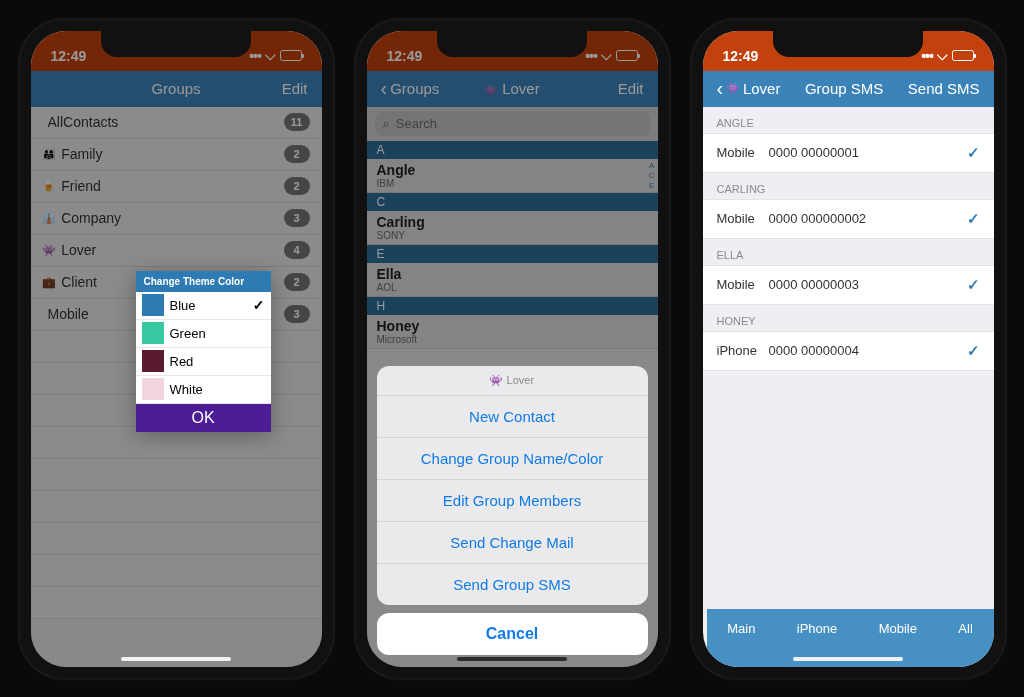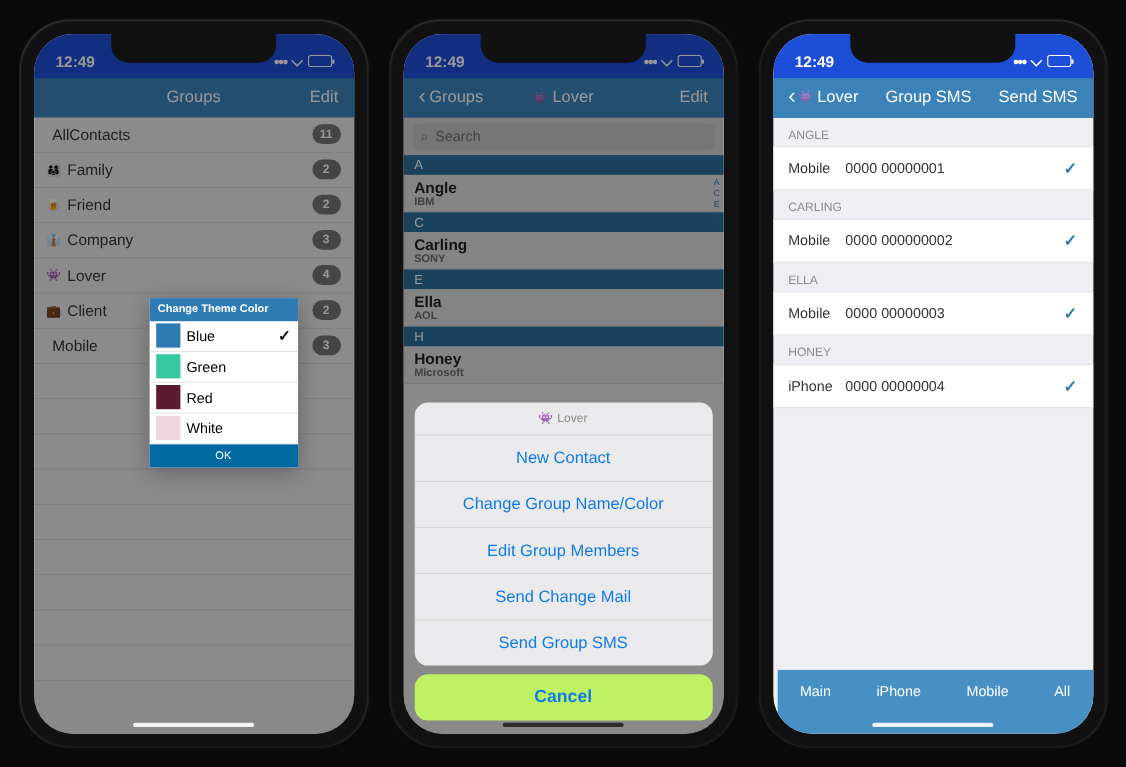--- a/index.html
+++ b/index.html
@@ -70,21 +70,21 @@
     align-items: center;
     justify-content: space-between;
     padding: 0 14px;
     color: #fff;
     font-size: 15px;
   }
   .nav-bar .title { flex:1; text-align:center; font-weight:500; }
   .nav-bar .left, .nav-bar .right { min-width: 60px; }
   .nav-bar .left { text-align: left; display:flex; align-items:center; gap:3px;}
   .nav-bar .right { text-align: right; }
-  .header-wrap { background: #1d4ed8; }
+  .header-wrap { background: #c2410c; }
   
   .list {
     background: #e8e8e8;
   }
   .row {
     height: 32px;
     border-bottom: 1px solid #d0d0d0;
     display: flex;
     align-items: center;
     padding: 0 12px;
@@ -136,24 +136,24 @@
     font-size: 13px;
     gap: 8px;
     justify-content: space-between;
   }
   .popup-row .swatch-label { display:flex; align-items:center; gap:6px; }
   .swatch {
     width: 22px; height: 22px;
     display: inline-block;
   }
   .popup-footer {
-    background: #0369a1;
+    background: #4c1d95;
     color: #fff;
     text-align: center;
-    font-size: 10px;
+    font-size: 16px;
     padding: 5px 0;
   }
   .check::after { content: "✓"; font-weight: bold; font-size:14px; }
   
   .search-bar {
     background: #d0d0d0;
     padding: 5px 8px;
   }
   .search-field {
     background: #c3c3c3;
@@ -171,21 +171,21 @@
     color: #fff;
     font-size: 12px;
     padding: 2px 10px;
   }
   .contact-row {
     background: #dcdcdc;
     padding: 3px 10px;
     border-bottom: 1px solid #c7c7c7;
   }
   .contact-name { font-size: 14px; font-weight: 600; color:#222;}
-  .contact-sub { font-size: 10px; color: #6a6a6a; font-weight: bold; }
+  .contact-sub { font-size: 10px; color: #6a6a6a; }
   .action-sheet {
     position: absolute;
     bottom: 12px;
     left: 10px; right: 10px;
     z-index: 10;
   }
   .sheet-body {
     background: #eaeaec;
     border-radius: 12px;
     overflow: hidden;
@@ -199,21 +199,21 @@
   }
   .sheet-item {
     color: #107be6;
     font-size: 15px;
     text-align: center;
     padding: 12px 0;
     border-bottom: 1px solid #d3d3d5;
   }
   .sheet-item:last-child { border-bottom: none; }
   .sheet-cancel {
-    background: #bef264;
+    background: #ffffff;
     border-radius: 12px;
     margin-top: 8px;
     text-align: center;
     color: #107be6;
     font-size: 16px;
     font-weight: 600;
     padding: 12px 0;
   }
   .index-bar {
     position: absolute;

